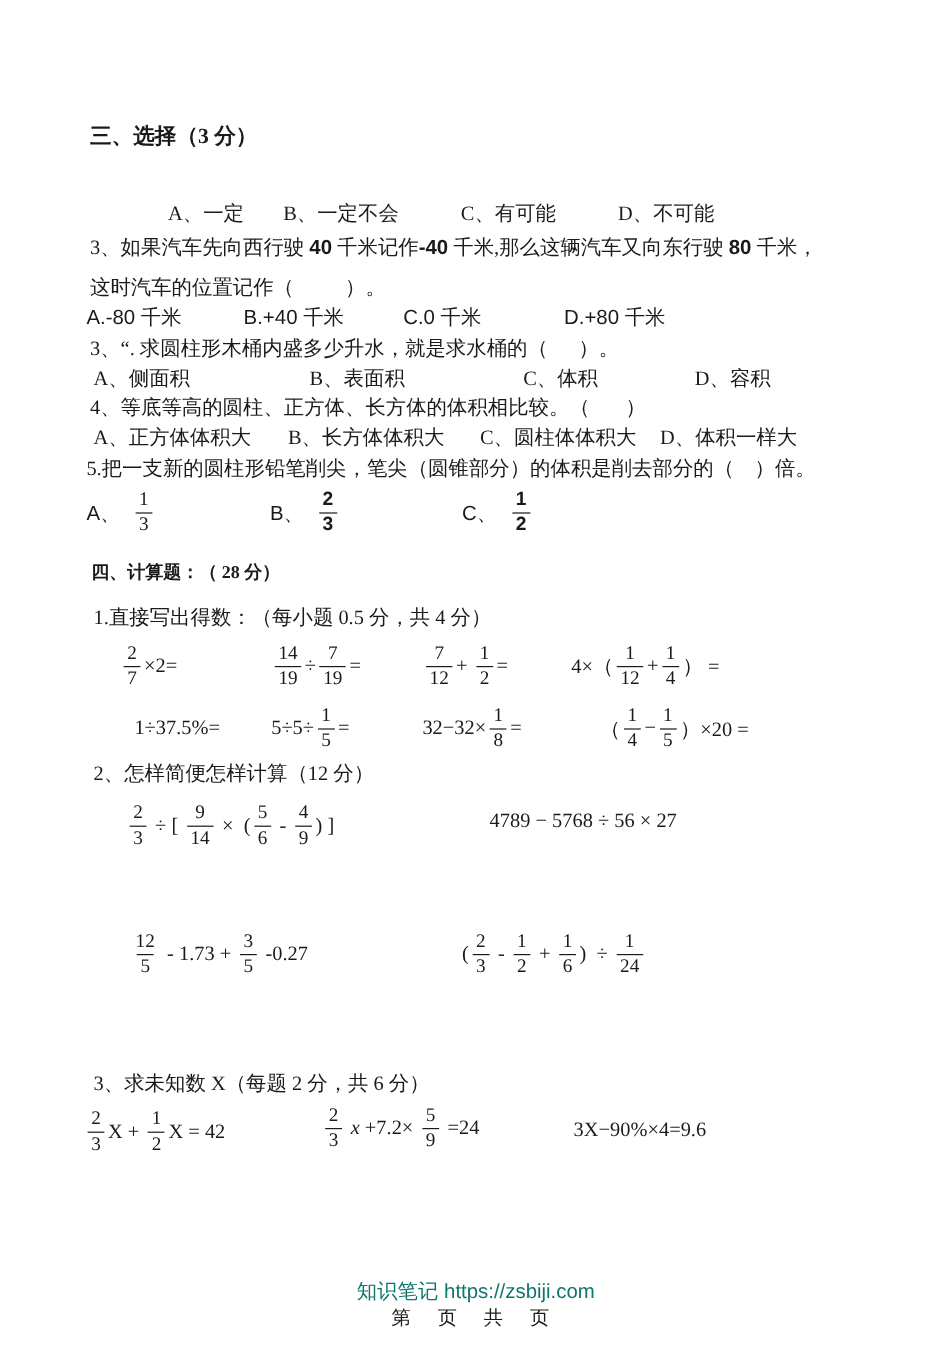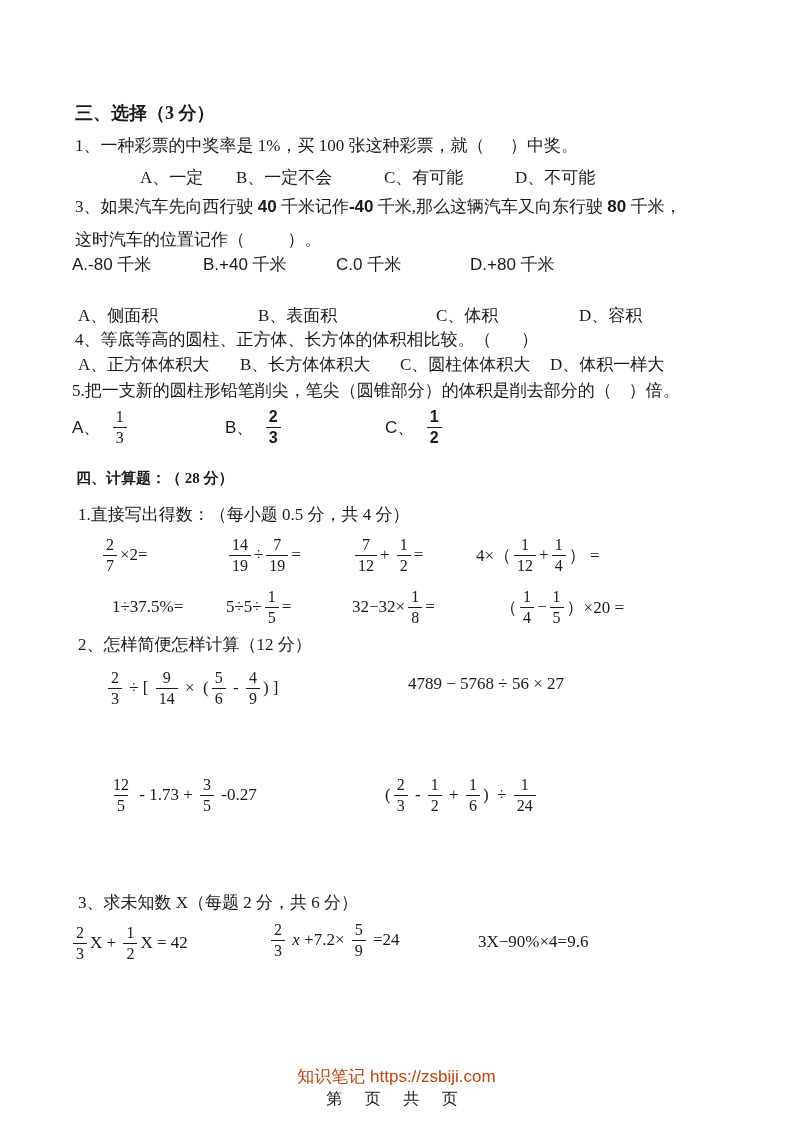--- a/index.html
+++ b/index.html
@@ -10,21 +10,21 @@
     overflow:hidden;
     font-family:"Liberation Serif","DejaVu Serif",serif;
     color:#1a1a1a;
     font-size:17px;
   }
   .line{position:absolute;white-space:pre;line-height:1.3;}
   .row{position:absolute;left:0;width:100%;height:26px;padding-left:10px;}
   .row .opt{position:absolute;top:0;white-space:pre;}
   .bold{font-weight:bold;}
   .sans{font-family:"Liberation Sans","DejaVu Sans",sans-serif;}
-  .gray{color:#c2410c;}
+  .gray{color:#0f766e;}
   .center{left:0;width:100%;text-align:center;}
   .expr{
     position:absolute;
     display:inline-flex;
     align-items:center;
     white-space:pre;
   }
   .mtext{white-space:pre;}
   .s-bsans{font-family:"Liberation Sans","DejaVu Sans",sans-serif;font-weight:bold;}
   .s-sans{font-family:"Liberation Sans","DejaVu Sans",sans-serif;}
@@ -43,37 +43,37 @@
   .frac .den{padding:0 3px;display:block;border-top:1px solid #1a1a1a;}
   .pagelabel{letter-spacing:9px;}
 </style>
 </head>
 <body>
 
 <div class="page">
 
   <div class="line bold" style="left:75px;top:102px;font-size:18px;">三、选择（3 分）</div>
 
-  <div class="line" style="left:75px;top:135px;">1、一种彩票的中奖率是 1%，买 100 张这种彩票，就（      ）中奖。</div>
   <div class="row" style="top:166px;">
     <span class="opt" style="left:140px;">A、一定</span>
     <span class="opt" style="left:236px;">B、一定不会</span>
     <span class="opt" style="left:384px;">C、有可能</span>
     <span class="opt" style="left:515px;">D、不可能</span>
   </div>
 
   <div class="line" style="left:75px;top:196px;"><span class="mtext">3、如果汽车先向西行驶 </span><span class="mtext s-bsans">40</span><span class="mtext"> 千米记作</span><span class="mtext s-bsans">-40</span><span class="mtext"> 千米,那么这辆汽车又向东行驶 </span><span class="mtext s-bsans">80</span><span class="mtext"> 千米，</span></div>
   <div class="line" style="left:75px;top:229px;">这时汽车的位置记作（          ）。</div>
   <div class="row sans" style="top:253px;">
     <span class="opt" style="left:72px;">A.-80 千米</span>
     <span class="opt" style="left:203px;">B.+40 千米</span>
     <span class="opt" style="left:336px;">C.0 千米</span>
     <span class="opt" style="left:470px;">D.+80 千米</span>
   </div>
 
+  <div class="line" style="left:75px;top:280px;">3、“. 求圆柱形木桶内盛多少升水，就是求水桶的（      ）。</div>
   <div class="row" style="top:304px;">
     <span class="opt" style="left:78px;">A、侧面积</span>
     <span class="opt" style="left:258px;">B、表面积</span>
     <span class="opt" style="left:436px;">C、体积</span>
     <span class="opt" style="left:579px;">D、容积</span>
   </div>
 
   <div class="line" style="left:75px;top:329px;">4、等底等高的圆柱、正方体、长方体的体积相比较。（       ）</div>
   <div class="row" style="top:353px;">
     <span class="opt" style="left:78px;">A、正方体体积大</span>

